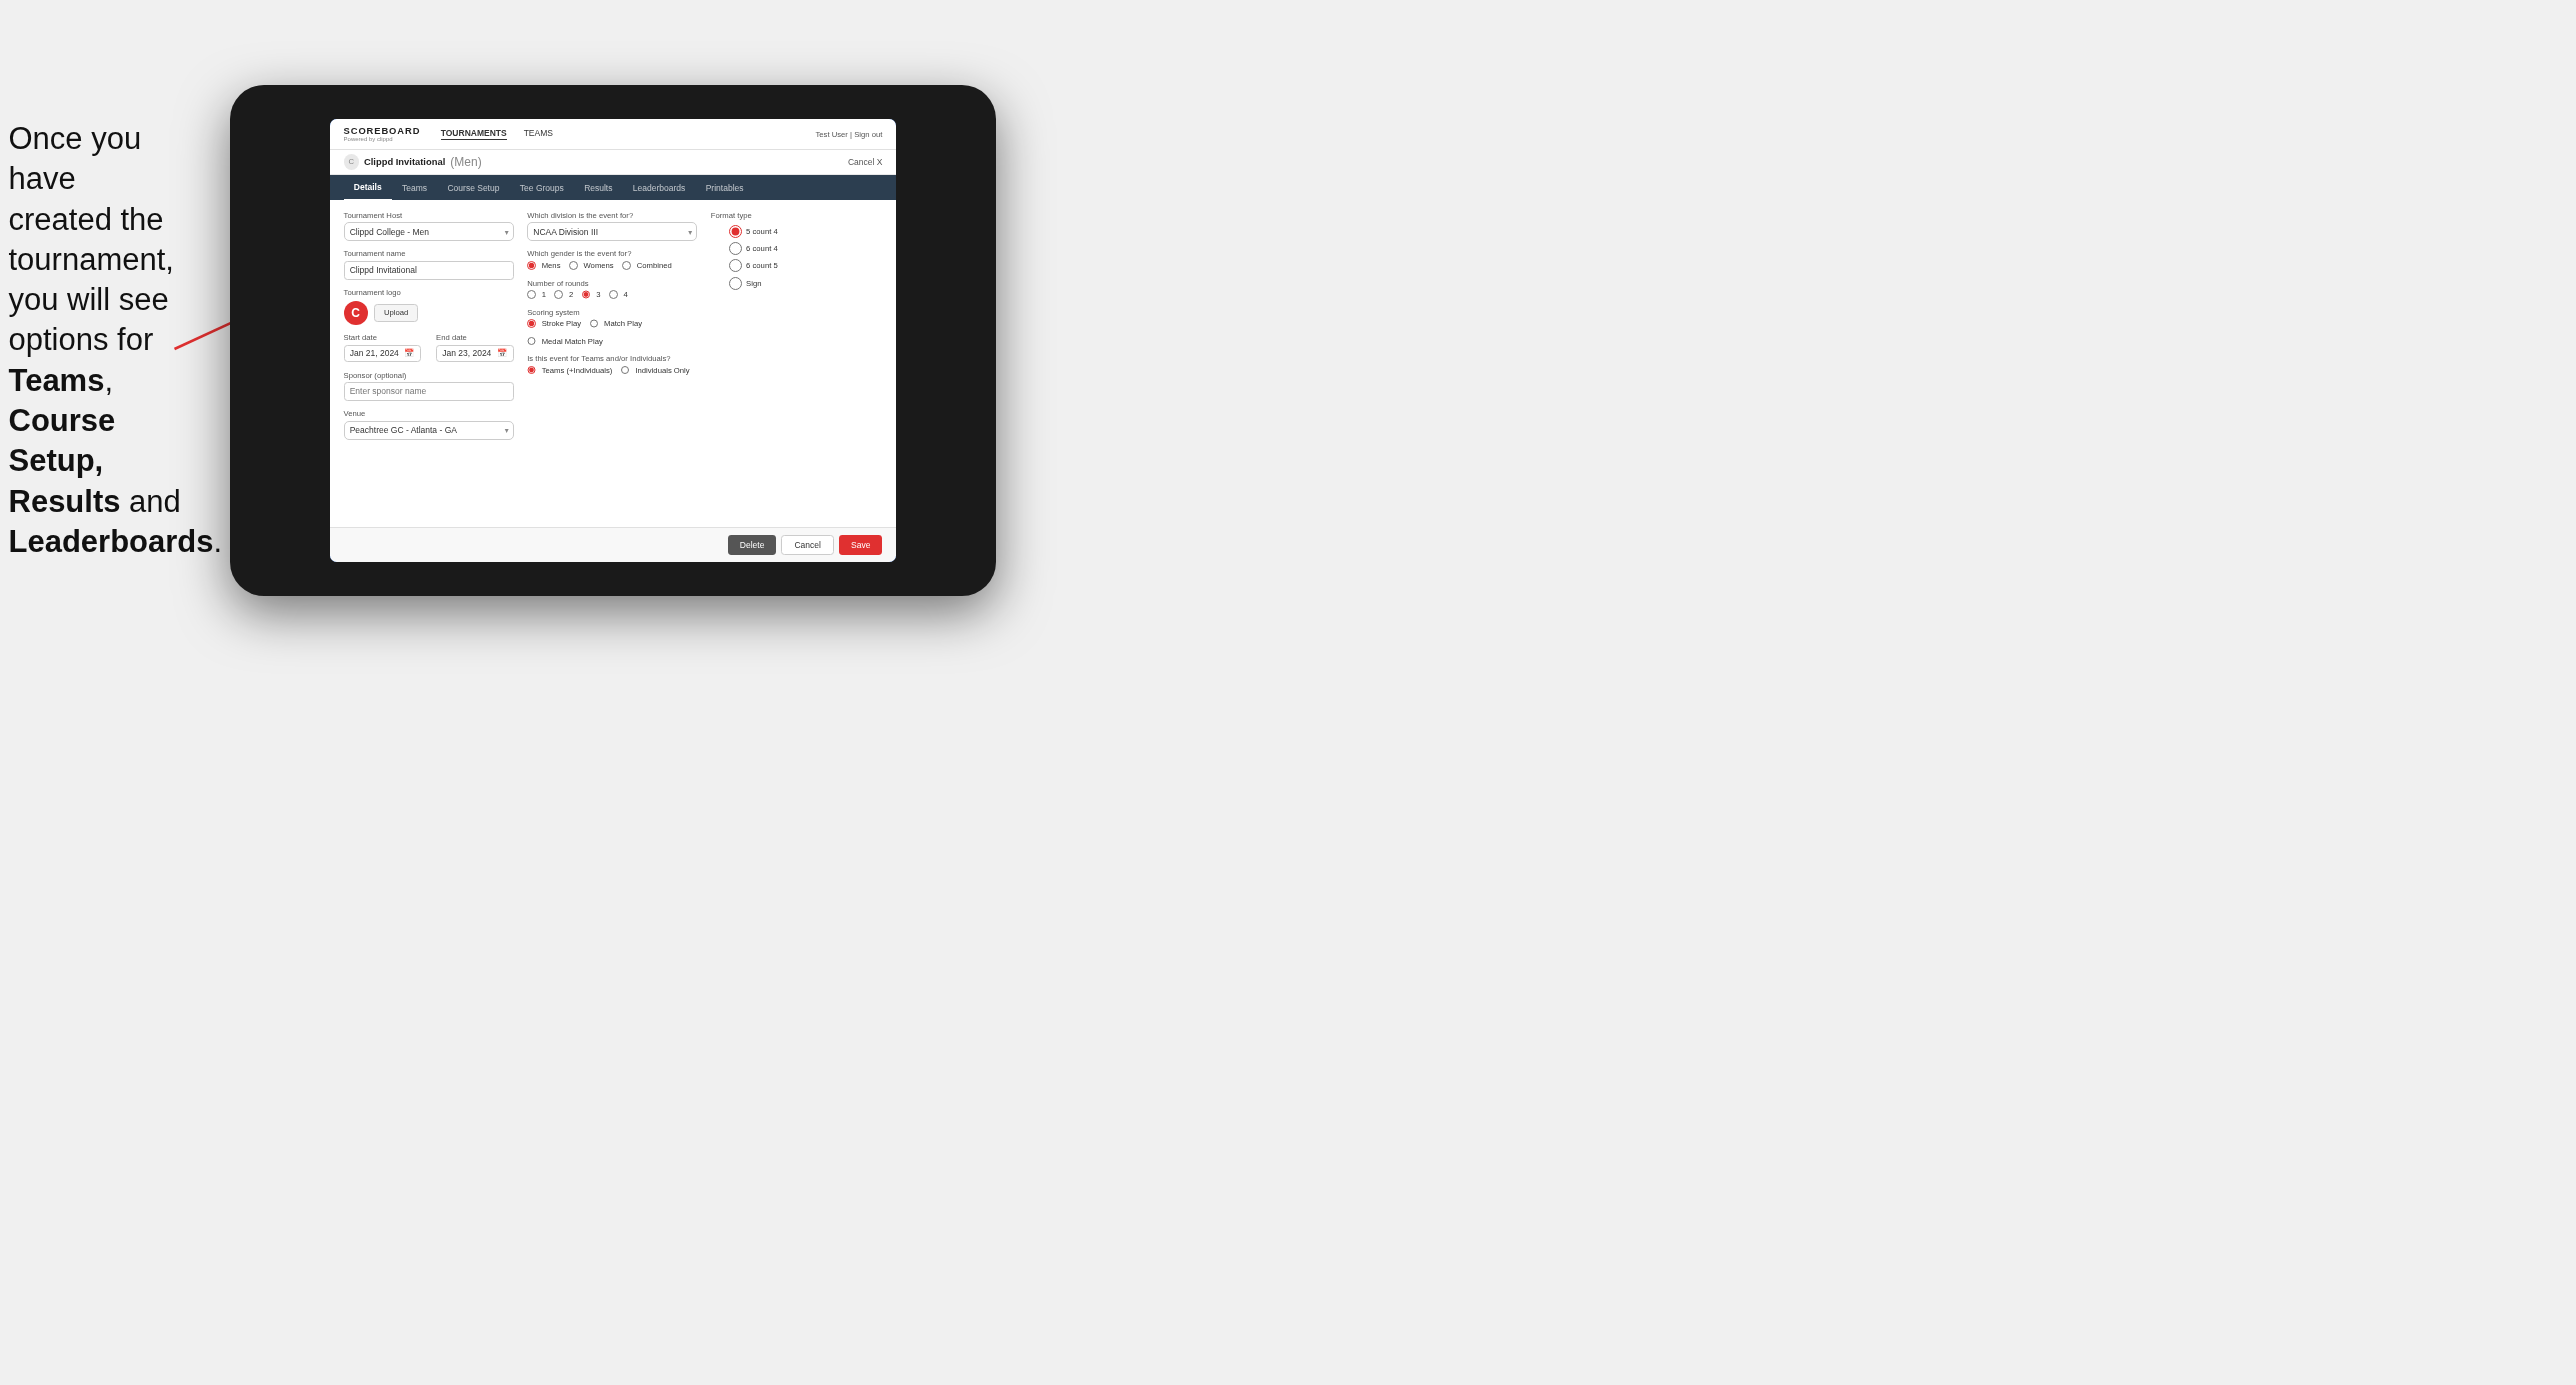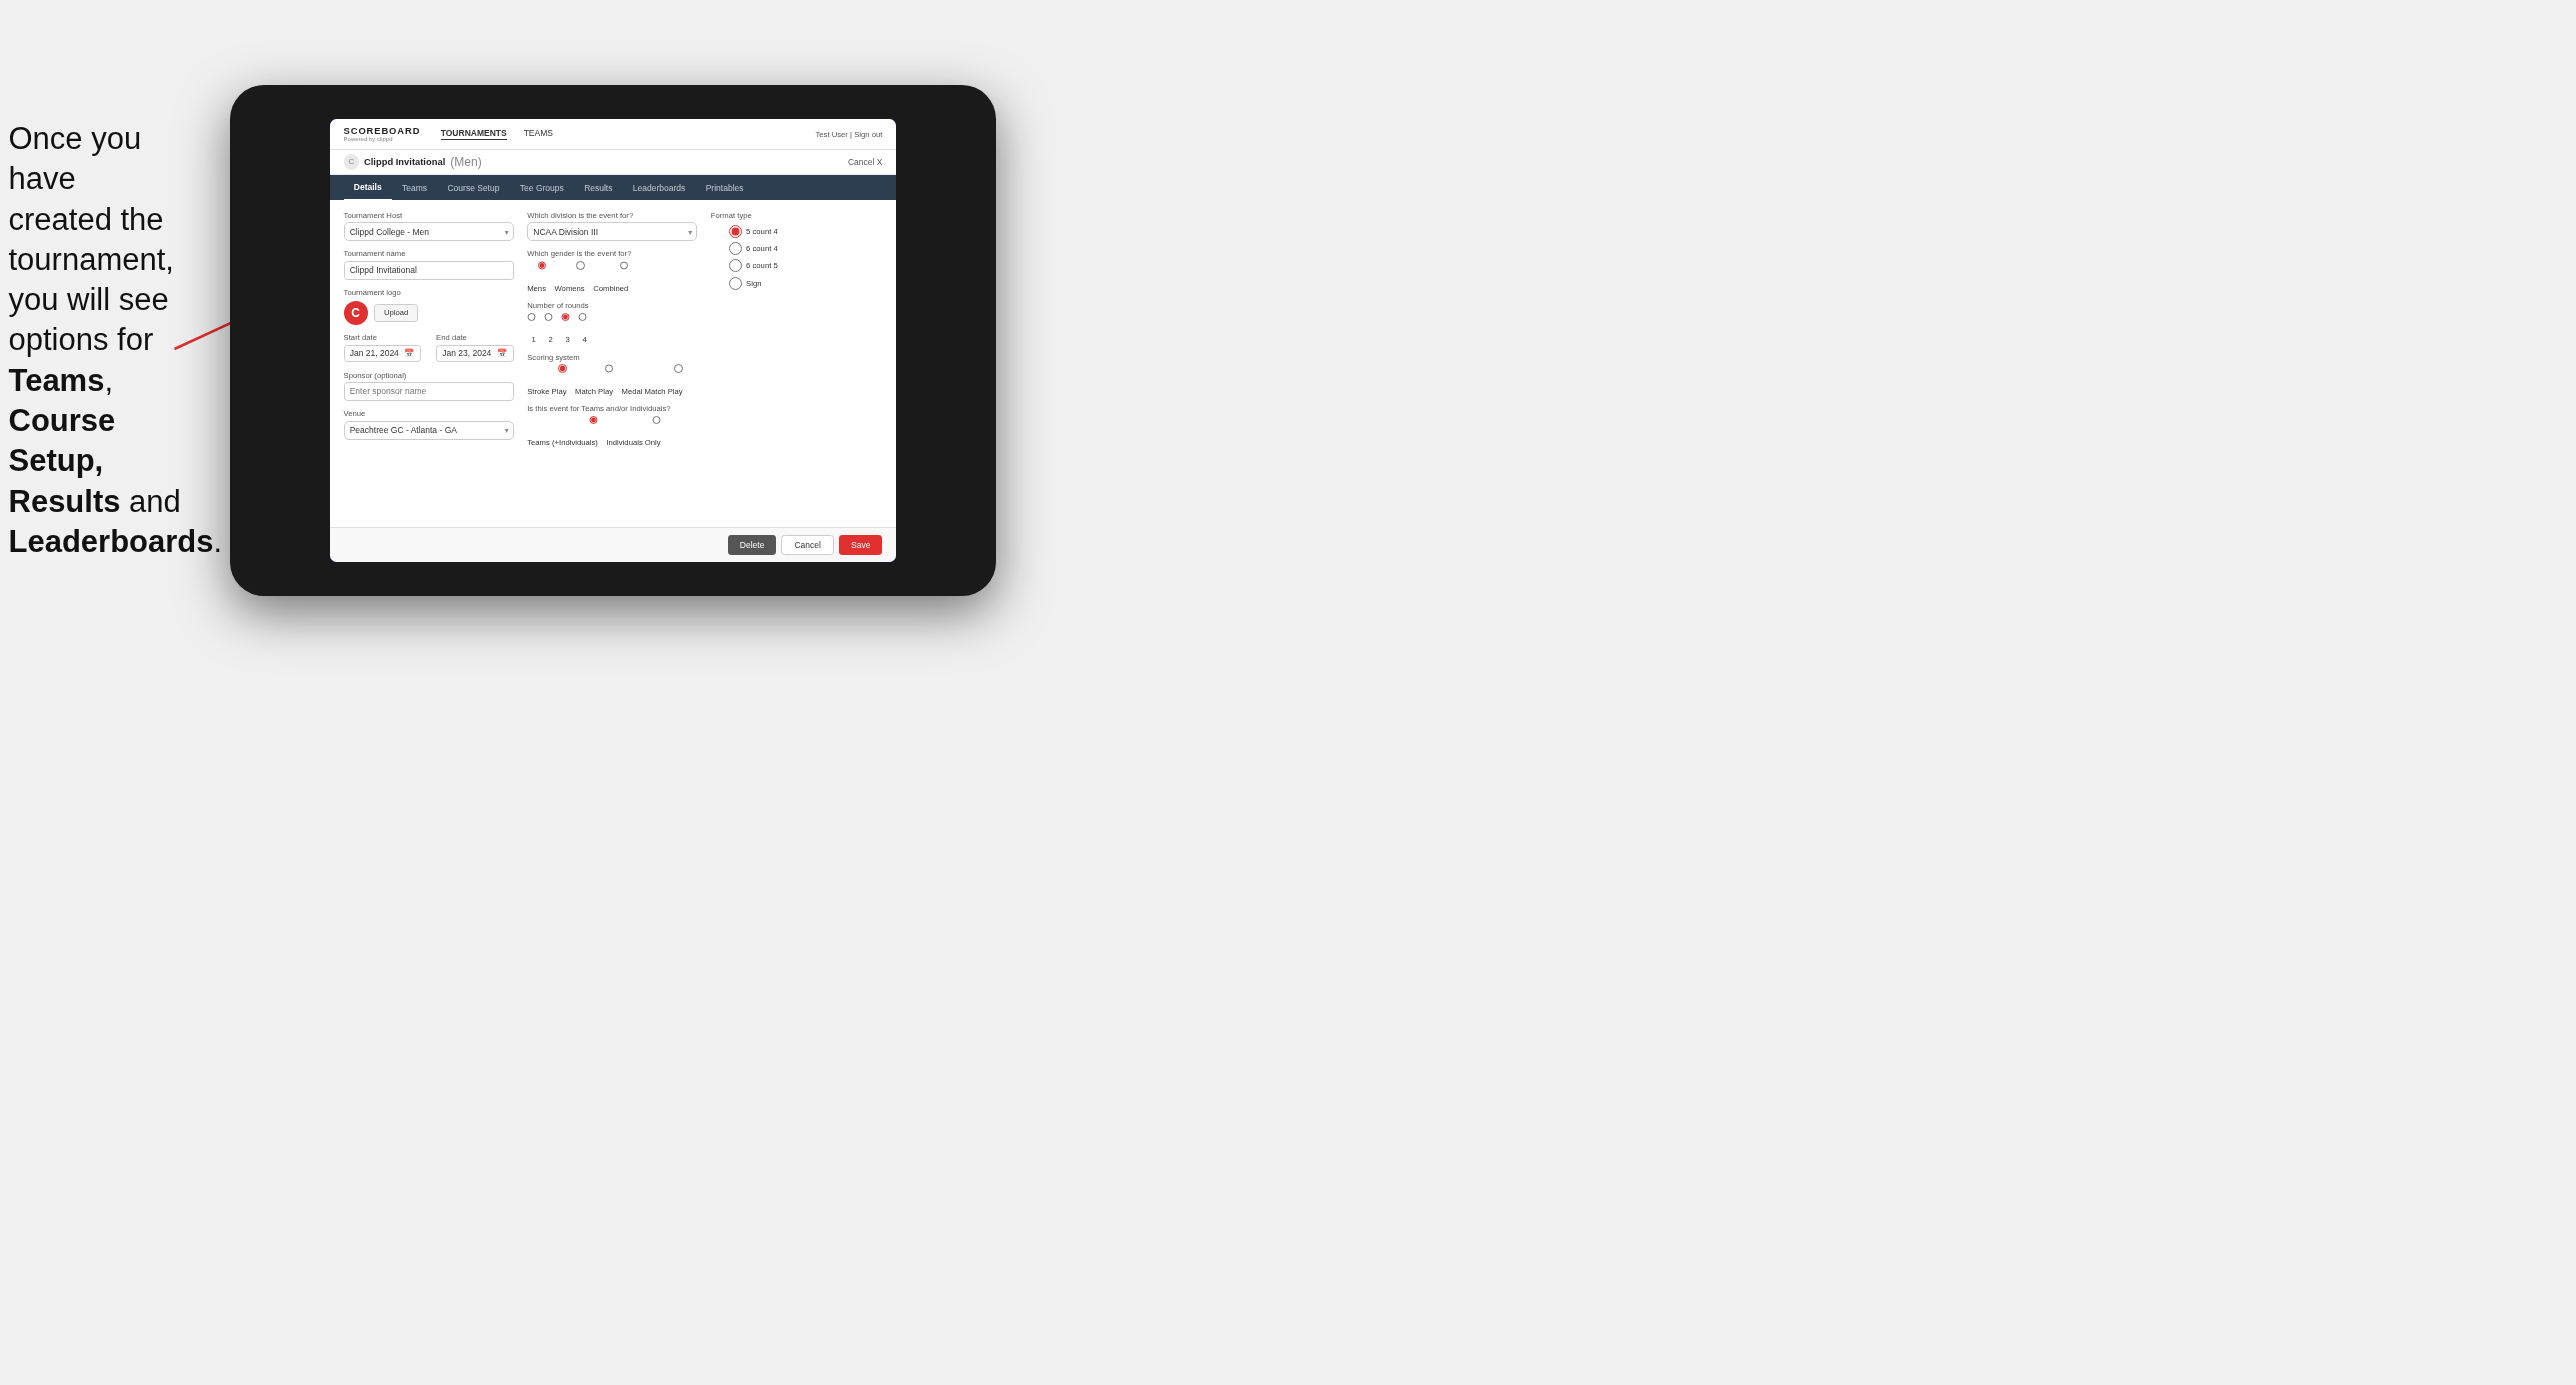--- a/index.html
+++ b/index.html
@@ -246,25 +246,24 @@
 
     
     .radio-group {
       display: flex;
       gap: 8.5px;
       align-items: center;
       flex-wrap: wrap;
     }
     .radio-item {
       display: flex;
-      align-items: flex-end;
-      gap: 14px;
-      font-size: 7.7px;
-      color: #333;
-      flex-direction: column;
+      align-items: flex-start;
+      gap: 6px;
+      font-size: 7.7px;
+      color: #333;
     }
     .radio-item input[type="radio"] {
       width: 8.5px;
       height: 8.5px;
       accent-color: #e03030;
     }
 
     
     .format-col { }
     .format-label {

